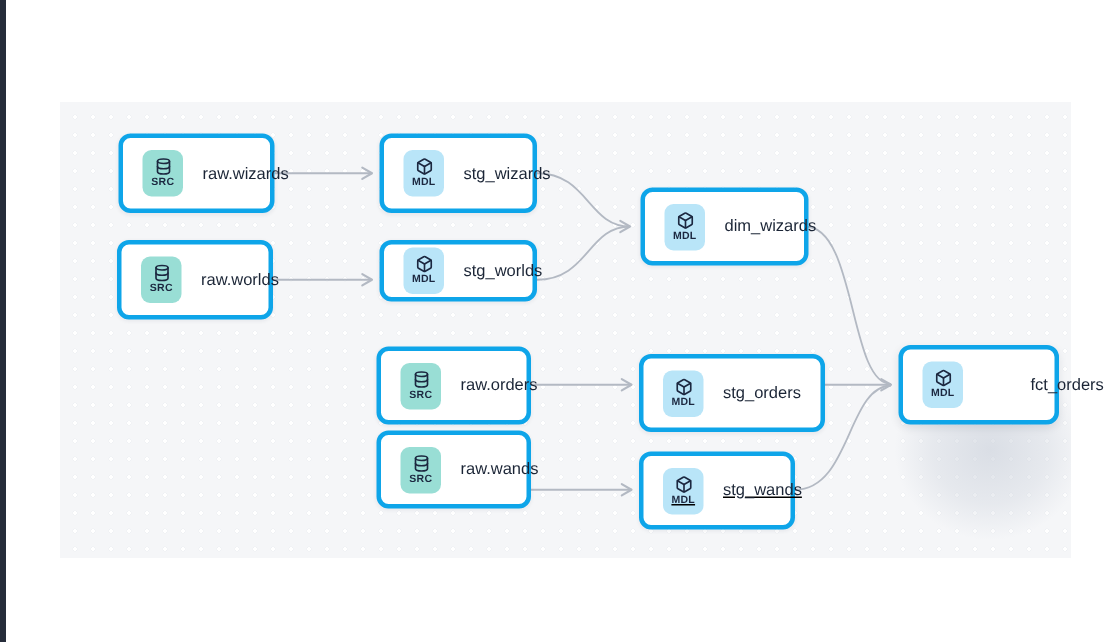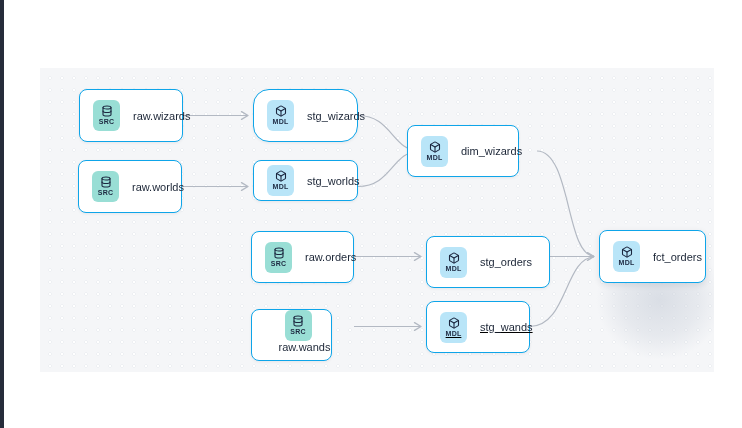--- a/index.html
+++ b/index.html
@@ -40,30 +40,31 @@
     pointer-events: none;
   }
   .edge {
     fill: none;
     stroke: #b3b9c3;
     stroke-width: 1.2;
   }
   .node {
     position: absolute;
     background: #ffffff;
-    border: 1px solid #0ea5e9;
+    border: 3px solid #0ea5e9;
     border-radius: 8px;
     box-shadow: 0 1px 3px rgba(25,35,55,0.07);
     display: flex;
     align-items: center;
     padding-left: 13px;
     cursor: pointer;
   }
   .node.highlight {
     box-shadow: 0 2px 6px rgba(25,35,55,0.10);
+    gap: 32px;
   }
   .badge {
     width: 27px; height: 31px;
     border-radius: 6px;
     display: flex;
     flex-direction: column;
     align-items: center;
     justify-content: center;
     flex: none;
   }
@@ -121,21 +122,21 @@
           <svg viewBox="0 0 24 24" fill="none" stroke="#1c2840" stroke-width="2.2" stroke-linecap="round" stroke-linejoin="round">
             <ellipse cx="12" cy="5" rx="8" ry="3"></ellipse>
             <path d="M4 5v7c0 1.66 3.58 3 8 3s8-1.34 8-3V5"></path>
             <path d="M4 12v7c0 1.66 3.58 3 8 3s8-1.34 8-3v-7"></path>
           </svg>
         </span>
         <span class="badge-label">SRC</span>
       </span>
       <span class="node-label">raw.wizards</span>
     </div>
-    <div class="node" style="left: 253px; top: 89px; width: 105px; height: 53px; border-radius: 16px;">
+    <div class="node" style="left: 253px; top: 89px; width: 105px; height: 53px;">
       <span class="badge mdl">
         <span style="width: 12px; height: 12px; display: block;">
           <svg viewBox="0 0 24 24" fill="none" stroke="#1c2840" stroke-width="2.2" stroke-linecap="round" stroke-linejoin="round">
             <path d="M21 16V8a2 2 0 0 0-1-1.73l-7-4a2 2 0 0 0-2 0l-7 4A2 2 0 0 0 3 8v8a2 2 0 0 0 1 1.73l7 4a2 2 0 0 0 2 0l7-4A2 2 0 0 0 21 16z"></path>
             <polyline points="3.3 7 12 12 20.7 7"></polyline>
             <line x1="12" y1="21.5" x2="12" y2="12"></line>
           </svg>
         </span>
         <span class="badge-label">MDL</span>
       </span>
@@ -160,21 +161,21 @@
           <svg viewBox="0 0 24 24" fill="none" stroke="#1c2840" stroke-width="2.2" stroke-linecap="round" stroke-linejoin="round">
             <path d="M21 16V8a2 2 0 0 0-1-1.73l-7-4a2 2 0 0 0-2 0l-7 4A2 2 0 0 0 3 8v8a2 2 0 0 0 1 1.73l7 4a2 2 0 0 0 2 0l7-4A2 2 0 0 0 21 16z"></path>
             <polyline points="3.3 7 12 12 20.7 7"></polyline>
             <line x1="12" y1="21.5" x2="12" y2="12"></line>
           </svg>
         </span>
         <span class="badge-label">MDL</span>
       </span>
       <span class="node-label">stg_worlds</span>
     </div>
-    <div class="node" style="left: 407px; top: 125px; width: 112px; height: 52px; text-align: right;">
+    <div class="node" style="left: 427px; top: 125px; width: 112px; height: 52px; text-align: right;">
       <span class="badge mdl">
         <span style="width: 12px; height: 12px; display: block;">
           <svg viewBox="0 0 24 24" fill="none" stroke="#1c2840" stroke-width="2.2" stroke-linecap="round" stroke-linejoin="round">
             <path d="M21 16V8a2 2 0 0 0-1-1.73l-7-4a2 2 0 0 0-2 0l-7 4A2 2 0 0 0 3 8v8a2 2 0 0 0 1 1.73l7 4a2 2 0 0 0 2 0l7-4A2 2 0 0 0 21 16z"></path>
             <polyline points="3.3 7 12 12 20.7 7"></polyline>
             <line x1="12" y1="21.5" x2="12" y2="12"></line>
           </svg>
         </span>
         <span class="badge-label">MDL</span>
       </span>
@@ -199,21 +200,21 @@
           <svg viewBox="0 0 24 24" fill="none" stroke="#1c2840" stroke-width="2.2" stroke-linecap="round" stroke-linejoin="round">
             <path d="M21 16V8a2 2 0 0 0-1-1.73l-7-4a2 2 0 0 0-2 0l-7 4A2 2 0 0 0 3 8v8a2 2 0 0 0 1 1.73l7 4a2 2 0 0 0 2 0l7-4A2 2 0 0 0 21 16z"></path>
             <polyline points="3.3 7 12 12 20.7 7"></polyline>
             <line x1="12" y1="21.5" x2="12" y2="12"></line>
           </svg>
         </span>
         <span class="badge-label">MDL</span>
       </span>
       <span class="node-label">stg_orders</span>
     </div>
-    <div class="node" style="left: 251px; top: 309px; width: 81px; height: 52px; flex-direction: column;">
+    <div class="node" style="left: 251px; top: 287px; width: 103px; height: 52px;">
       <span class="badge src">
         <span style="width: 12px; height: 12px; display: block;">
           <svg viewBox="0 0 24 24" fill="none" stroke="#1c2840" stroke-width="2.2" stroke-linecap="round" stroke-linejoin="round">
             <ellipse cx="12" cy="5" rx="8" ry="3"></ellipse>
             <path d="M4 5v7c0 1.66 3.58 3 8 3s8-1.34 8-3V5"></path>
             <path d="M4 12v7c0 1.66 3.58 3 8 3s8-1.34 8-3v-7"></path>
           </svg>
         </span>
         <span class="badge-label">SRC</span>
       </span>

